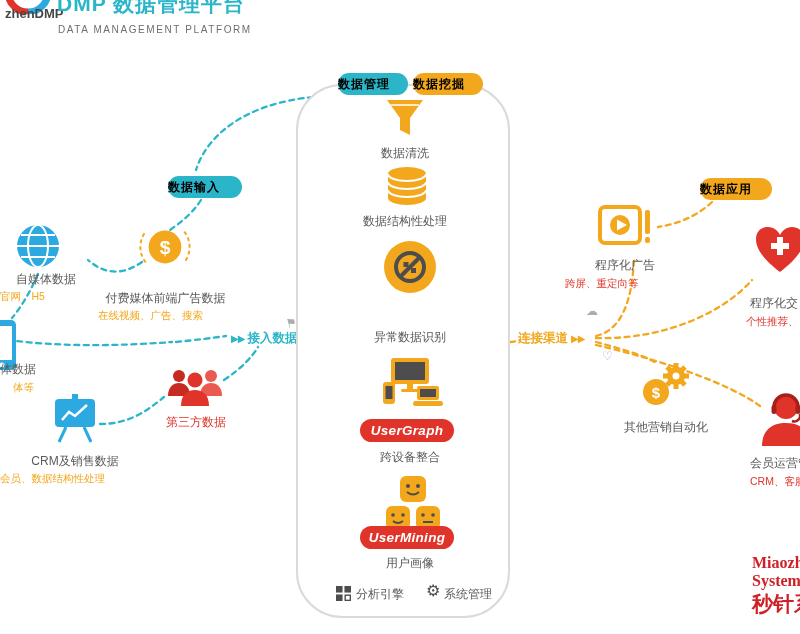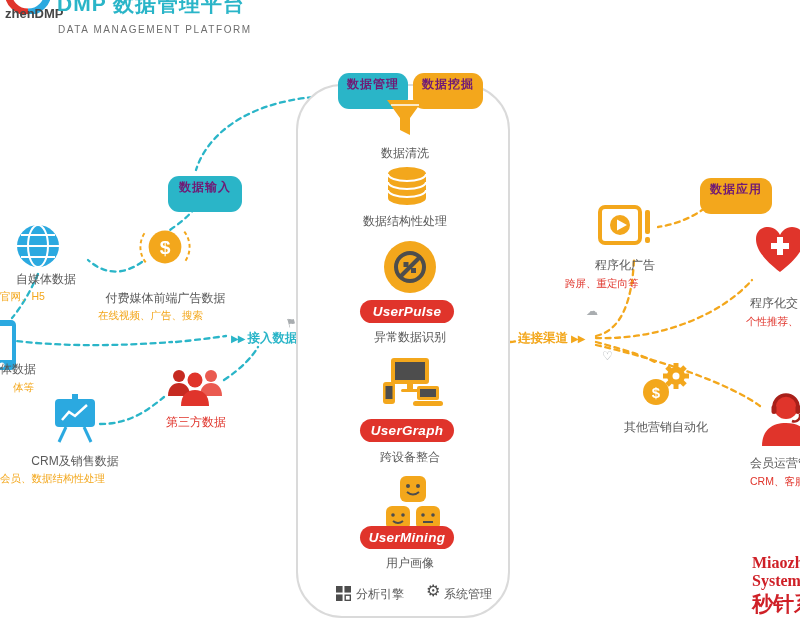--- a/index.html
+++ b/index.html
@@ -1,20 +1,20 @@
 <!DOCTYPE html>
 <html><head>
 <meta charset="utf-8">
 <style>
   body{margin:0;background:#fff}
   #canvas{position:relative;width:800px;height:634px;background:#fff;overflow:hidden;
           font-family:"Liberation Sans","DejaVu Sans",sans-serif}
   .abs{position:absolute}
-  .badge{position:absolute;height:36px;line-height:22px;border-radius:11px;color:#701a75;
-         font-size:12px;font-weight:bold;text-align:center;letter-spacing:1px}
+  .badge{position:absolute;height:22px;line-height:22px;border-radius:11px;color:#000000;
+         font-size:12px;font-weight:bold;letter-spacing:1px}
   .b-teal{background:#2ab5c8}
   .b-yellow{background:#f3a71c}
   .lbl{position:absolute;font-size:12px;color:#5a5a5a;text-align:center;line-height:1.3}
   .sub{position:absolute;font-size:10.5px;color:#f3a71c;text-align:left;line-height:1.25}
   .redtxt{color:#e0342b}
   .upill{position:absolute;height:23px;line-height:23px;background:#e0342b;border-radius:12px;
          color:#fff;text-align:center;font-size:13.5px;font-weight:bold;font-style:italic;letter-spacing:.3px}
   .flowlabel{position:absolute;font-weight:bold;font-size:12.5px;white-space:nowrap}
   .arrows{font-size:10px;letter-spacing:-1px;margin:0 3px}
   .doodle{position:absolute;color:#a9adb0;font-size:12px}
@@ -158,21 +158,20 @@
 
   <span class="abs" style="left:383px;top:240px">
     <svg width="54" height="54" viewBox="0 0 54 54">
       <circle cx="27" cy="27" r="26" fill="#f3a71c"></circle>
       <circle cx="27" cy="27" r="14" fill="none" stroke="#4d4d4d" stroke-width="4"></circle>
       <rect x="20.5" y="22" width="5" height="5" fill="#4d4d4d"></rect>
       <rect x="28" y="28" width="5" height="5" fill="#4d4d4d"></rect>
       <line x1="17" y1="37" x2="37" y2="17" stroke="#4d4d4d" stroke-width="4"></line>
     </svg>
   </span>
-  <div class="upill" style="left:360px;top:300px;width:94px">UserPulse</div>
   <div class="lbl" style="left:345px;top:330px;width:130px">异常数据识别</div>
 
   <span class="abs" style="left:381px;top:356px">
     <svg width="62" height="54" viewBox="0 0 62 54">
       <rect x="10" y="2" width="38" height="26" rx="3" fill="#f3a71c"></rect>
       <rect x="14" y="6" width="30" height="18" fill="#4d4d4d"></rect>
       <rect x="26" y="28" width="6" height="5" fill="#f3a71c"></rect>
       <rect x="20" y="33" width="18" height="3" rx="1.5" fill="#f3a71c"></rect>
       <rect x="2" y="26" width="12" height="22" rx="3" fill="#f3a71c"></rect>
       <rect x="4.5" y="30" width="7" height="13" fill="#4d4d4d"></rect>

